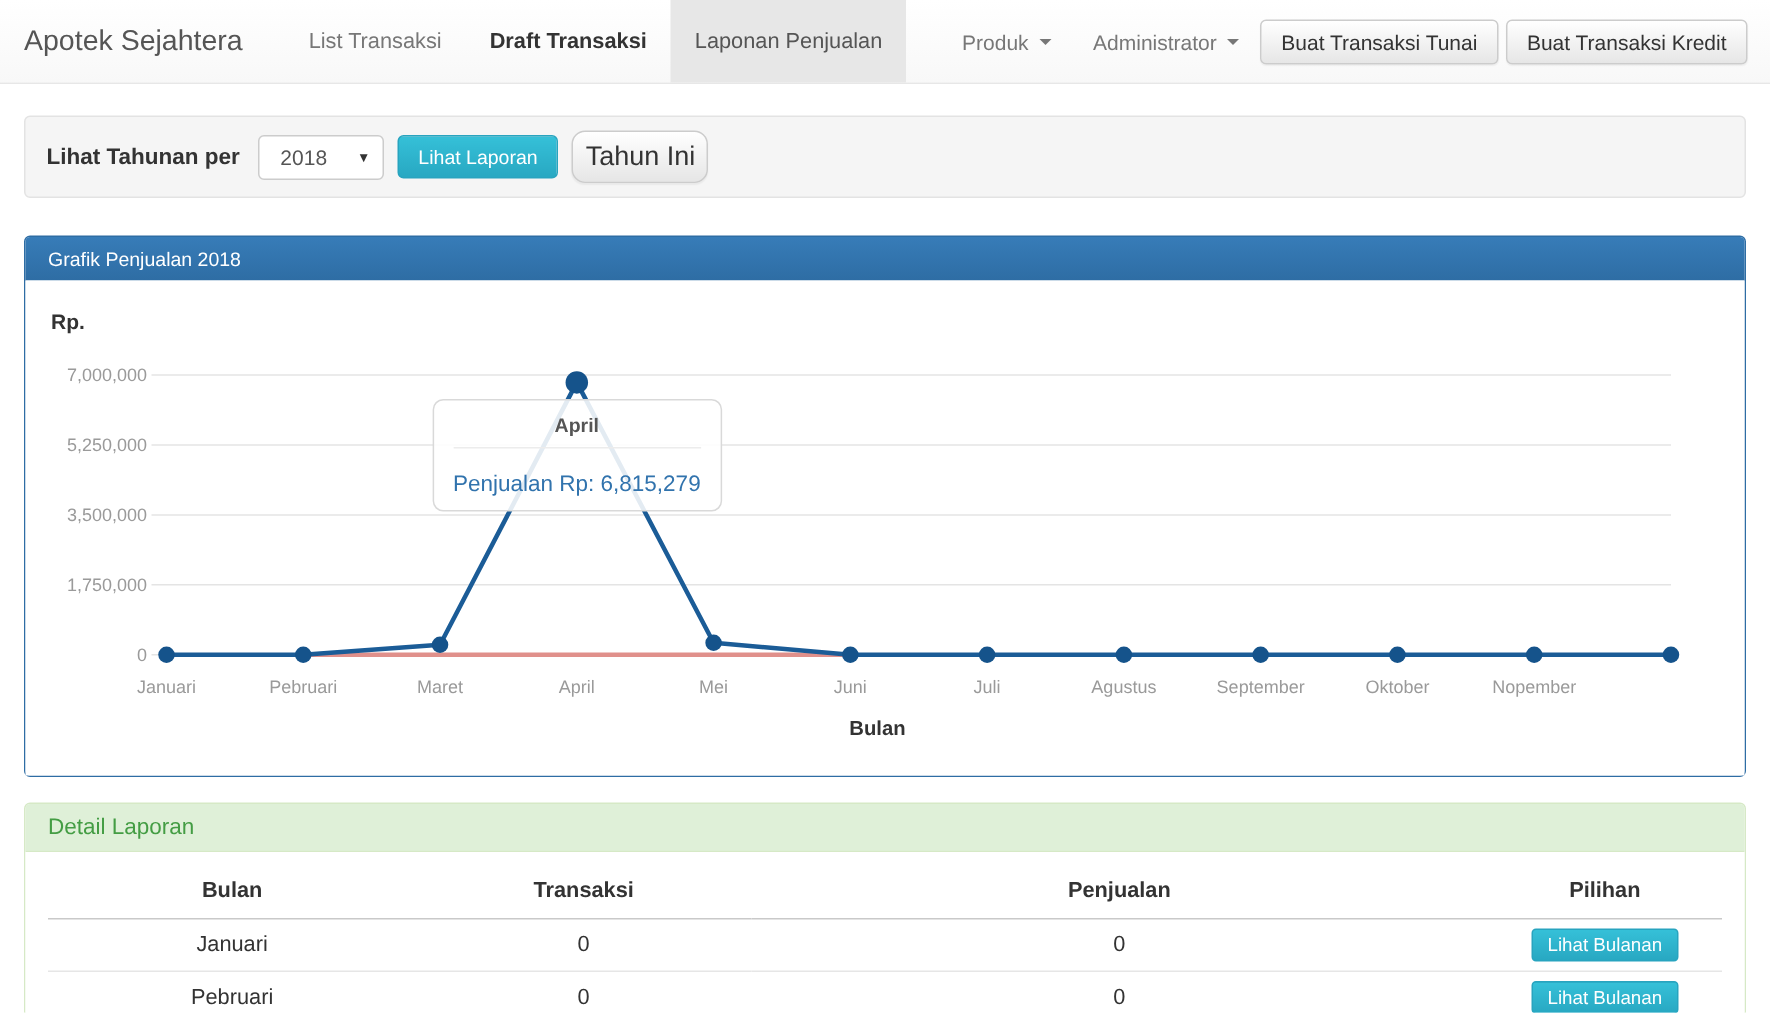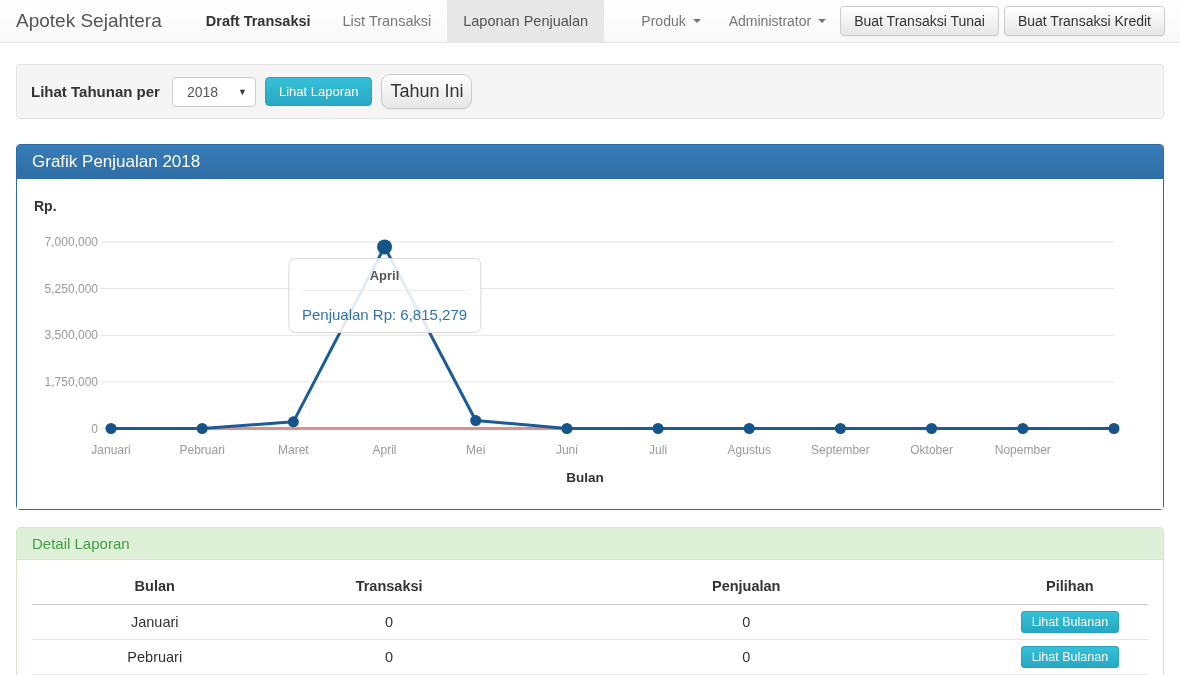--- a/index.html
+++ b/index.html
@@ -1,20 +1,20 @@
 <!DOCTYPE html>
 <html><head>
 <meta charset="utf-8">
 <style>
   * { box-sizing: border-box; margin: 0; padding: 0; }
   html, body { width: 1180px; height: 675px; overflow: hidden; background: #fff;
     font-family: "Liberation Sans", sans-serif; }
 
   
-  .navbar { height: 43px; background: linear-gradient(#ffffff, #f8f8f8);
+  .navbar { height: 56px; background: linear-gradient(#ffffff, #f8f8f8);
     border-bottom: 1px solid #e7e7e7; display: flex; align-items: stretch; }
   .brand { display: flex; align-items: center; padding: 0 16px; font-size: 19px;
     color: #555; cursor: pointer; white-space: nowrap; }
   .nav-items { display: flex; align-items: stretch; margin-left: 12px; }
   .nav-link { display: flex; align-items: center; padding: 0 16px; font-size: 14.5px;
     color: #777; cursor: pointer; white-space: nowrap; }
   .nav-link.emph { color: #333; font-weight: bold; }
   .nav-link.active { background: #e7e7e7; color: #555; }
   .nav-right { display: flex; align-items: center; margin-left: auto; padding-right: 10px; }
   .btn { font-family: inherit; cursor: pointer; border-radius: 4px; }
@@ -36,21 +36,21 @@
     padding: 0 8px 0 14px; font-size: 14px; color: #555; cursor: pointer; margin-right: 9px; }
   .fake-select .sel-caret { font-size: 9px; color: #333; }
   .btn-info { background: linear-gradient(#35c0d8, #28a8c2); border: 1px solid #28a4bf;
     color: #fff; font-size: 13px; padding: 6px 13px; }
   .well .btn-default { font-size: 18px; padding: 6px 8px; margin-left: 9px; border-radius: 9px; }
 
   
   .panel { margin: 0 16px; border-radius: 4px; }
   .panel-primary { margin-top: 25px; border: 1px solid #2e6da4; }
   .panel-primary .panel-heading { background: linear-gradient(#377cb8, #2e6da4);
-    color: #fff; font-size: 17px; padding: 7px 15px; border-radius: 3px 3px 0 0; }
+    color: #fff; font-size: 13px; padding: 7px 15px; border-radius: 3px 3px 0 0; }
   .panel-primary .panel-body { padding: 14px 10px 16px; background: #fff; }
 
   .panel-success { margin-top: 17px; border: 1px solid #d6e9c6; }
   .panel-success .panel-heading { background: #dff0d8; color: #449d44; font-size: 15px;
     padding: 7px 15px; border-radius: 3px 3px 0 0; border-bottom: 1px solid #d6e9c6; }
   .panel-success .panel-body { padding: 6px 15px 10px; background: #fff; }
 
   
   .chart-wrap { position: relative; width: 1118px; height: 300px; }
   .chart-tooltip { position: absolute; transform: translateX(-50%); white-space: nowrap;
@@ -69,22 +69,22 @@
     color: #fff; font-size: 12.5px; padding: 3px 10px; border-radius: 3px; cursor: pointer;
     font-family: inherit; }
   .col-bulan { width: 22%; } .col-trans { width: 20%; } .col-penj { width: 44%; } .col-pil { width: 14%; }
 </style>
 </head>
 <body>
 
 <header class="navbar">
   <div class="brand">Apotek Sejahtera</div>
   <nav class="nav-items" id="nav-items">
+      <a class="nav-link">List Transaksi</a>
       <a class="nav-link emph">Draft Transaksi</a>
-      <a class="nav-link">List Transaksi</a>
       <a class="nav-link active">Laponan Penjualan</a>
     </nav>
   <div class="nav-right">
     <span id="nav-dropdowns" style="display:flex;align-items:center;">
         <a class="nav-dd">
           <span>Produk</span>
           <span class="caret"></span>
         </a>
         <a class="nav-dd">
           <span>Administrator</span>

